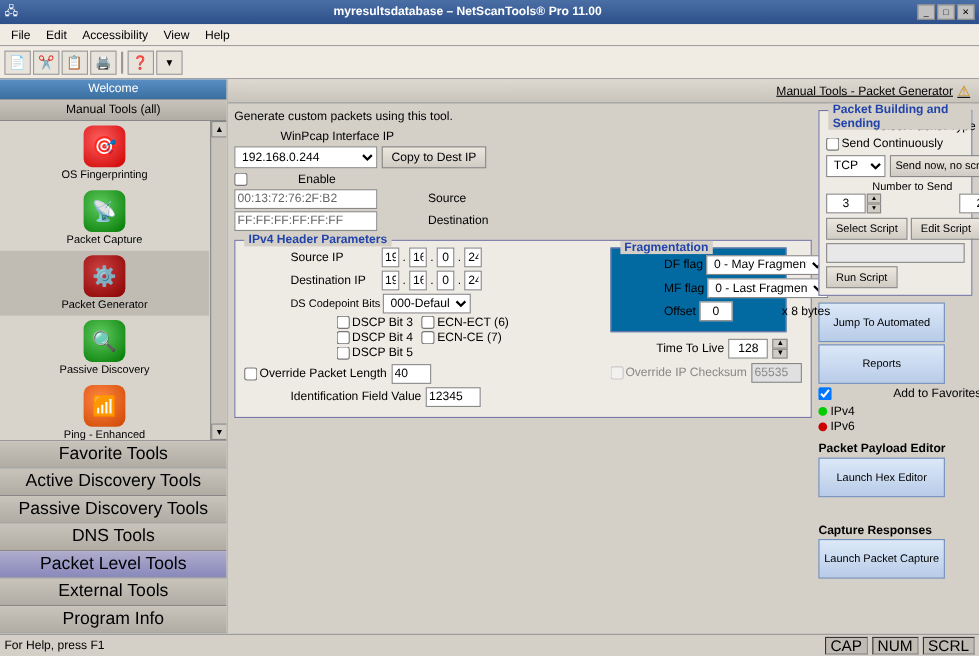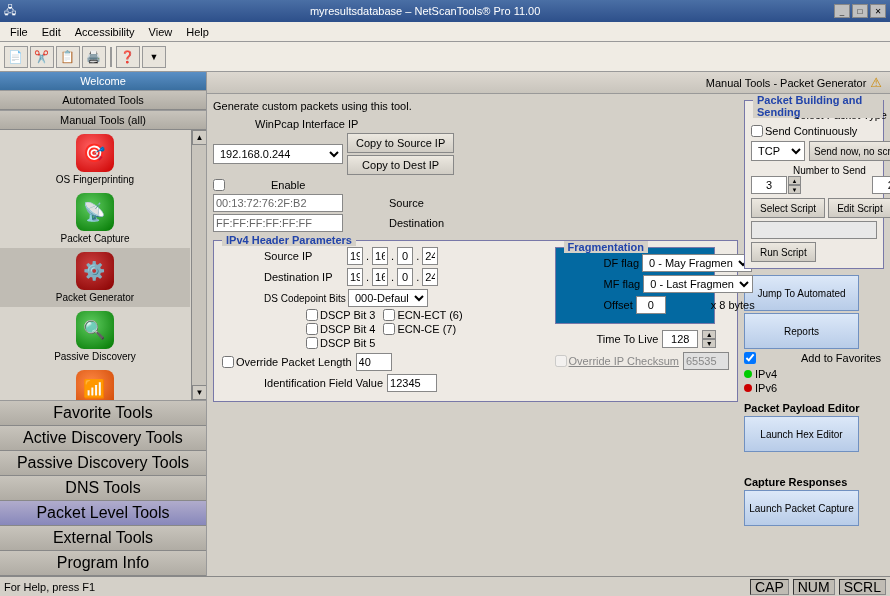--- a/index.html
+++ b/index.html
@@ -26,21 +26,21 @@
     }
     .title-bar-left {
       display: flex;
       align-items: center;
       gap: 4px;
     }
     .title-bar-title {
       flex: 1;
       text-align: center;
       font-size: 11px;
-      font-weight: normal;
+      font-weight: bold;
     }
     .title-bar-controls {
       display: flex;
       gap: 2px;
     }
     .title-btn {
       width: 16px;
       height: 14px;
       background: #c0c0c0;
       border: 1px solid #888;
@@ -186,20 +186,21 @@
       overflow: hidden;
     }
     .content-header {
       background: linear-gradient(to bottom, #ddd8d0, #c8c4bc);
       border-bottom: 1px solid #999;
       padding: 3px 8px;
       display: flex;
       align-items: center;
       justify-content: space-between;
       font-size: 11px;
+      text-decoration: underline;
     }
     .content-body {
       flex: 1;
       padding: 6px;
       overflow: hidden;
     }
 
     
     .form-row {
       display: flex;
@@ -480,21 +481,20 @@
   <div class="toolbar-btn">🖨️</div>
   <div class="toolbar-separator"></div>
   <div class="toolbar-btn">❓</div>
   <div class="toolbar-btn" style="font-size:9px;">▼</div>
 </div>
 
 <div class="main-container">
 
   <div class="sidebar">
     <div class="sidebar-welcome">Welcome</div>
-    <div class="sidebar-section-header">Automated Tools</div>
     <div class="sidebar-section-header">Manual Tools (all)</div>
 
     <div class="sidebar-tools-area" style="position:relative; height:220px;">
       <div style="position:absolute; top:0; right:0; width:15px; height:100%; background:#c8c4bc; border-left:1px solid #888; display:flex; flex-direction:column; justify-content:space-between;">
         <div style="width:15px;height:15px;background:#d0ccc4;border:1px solid #888;display:flex;align-items:center;justify-content:center;font-size:8px;cursor:pointer;">▲</div>
         <div style="width:15px;height:15px;background:#d0ccc4;border:1px solid #888;display:flex;align-items:center;justify-content:center;font-size:8px;cursor:pointer;">▼</div>
       </div>
 
       <div class="sidebar-tool-item">
         <div class="tool-icon tool-icon-red">🎯</div>
@@ -546,21 +546,20 @@
           <p class="content-desc">Generate custom packets using this tool.</p>
 
           <div class="form-row">
             <span class="form-label">WinPcap Interface IP</span>
           </div>
           <div class="winpcap-row">
             <select class="winpcap-select">
               <option>192.168.0.244</option>
             </select>
             <div style="display:flex;flex-direction:column;gap:2px;">
-              <button class="btn">Copy to Source IP</button>
               <button class="btn">Copy to Dest IP</button>
             </div>
           </div>
 
           <div class="source-dest-area">
             <div class="form-row">
               <input type="checkbox" style="">
               <span class="form-label">Enable</span>
             </div>
             <div class="src-dest-row">
@@ -678,21 +677,21 @@
                     <span class="form-label">Time To Live</span>
                     <input class="ttl-input" type="text" value="128" style="">
                     <div style="display:flex;flex-direction:column;">
                       <div style="width:14px;height:9px;background:#d0ccc4;border:1px solid #888;cursor:pointer;font-size:7px;display:flex;align-items:center;justify-content:center;">▲</div>
                       <div style="width:14px;height:9px;background:#d0ccc4;border:1px solid #888;cursor:pointer;font-size:7px;display:flex;align-items:center;justify-content:center;">▼</div>
                     </div>
                   </div>
                   <div class="override-row" style="margin-top:4px;">
                     <label style="display:flex;align-items:center;gap:2px;font-size:11px;color:#888;">
                       <input type="checkbox" disabled="" style="">
-                      <span style="color:#888;text-decoration:underline;">Override IP Checksum</span>
+                      <span style="color:#888;">Override IP Checksum</span>
                     </label>
                     <input type="text" style="width: 46px; height: 18px; background: rgb(224, 224, 224); color: rgb(136, 136, 136);" value="65535">
                   </div>
                 </div>
               </div>
             </div>
           </div>
         </div>
 
         <div class="big-right">
@@ -747,21 +746,21 @@
               <input type="text" style="width: 100%; height: 18px; background: rgb(232, 232, 232);">
             </div>
             <div style="margin-top:3px;text-align:right;">
               <button class="btn" style="font-size:10px;">Run Script</button>
             </div>
           </div>
 
           <button class="btn-right-panel">Jump To Automated</button>
           <button class="btn-right-panel" style="margin-top:2px;">Reports</button>
 
-          <div style="display:flex;align-items:center;gap:3px;margin-top:3px;">
+          <div style="display:flex;align-items:center;gap:14px;margin-top:3px;">
             <input type="checkbox" checked="" style="">
             <span class="form-label">Add to Favorites</span>
           </div>
 
           <div style="margin-top:4px;">
             <div class="ipv-status">
               <span class="status-dot-green"></span>
               <span>IPv4</span>
             </div>
             <div class="ipv-status" style="margin-top:2px;">

